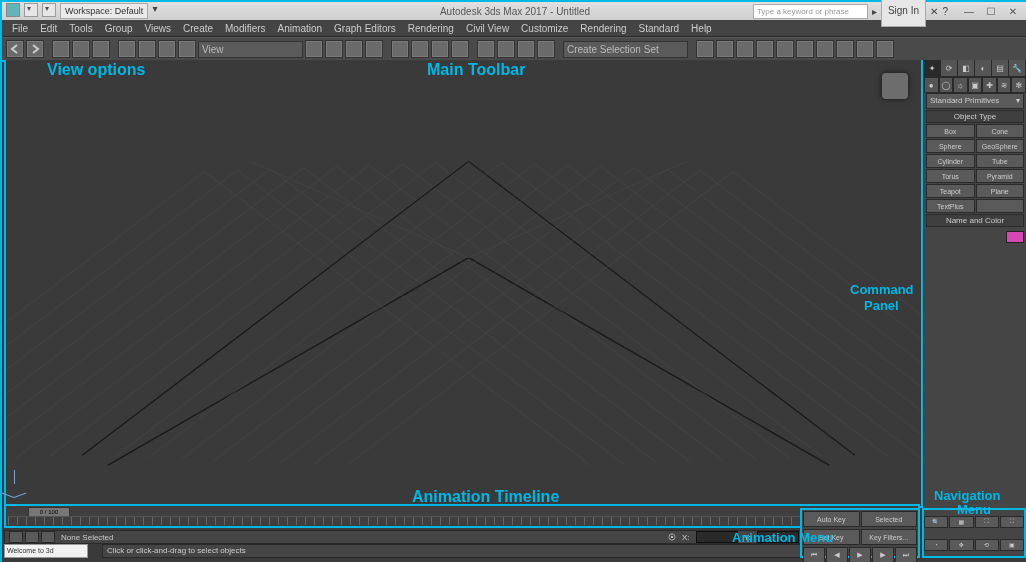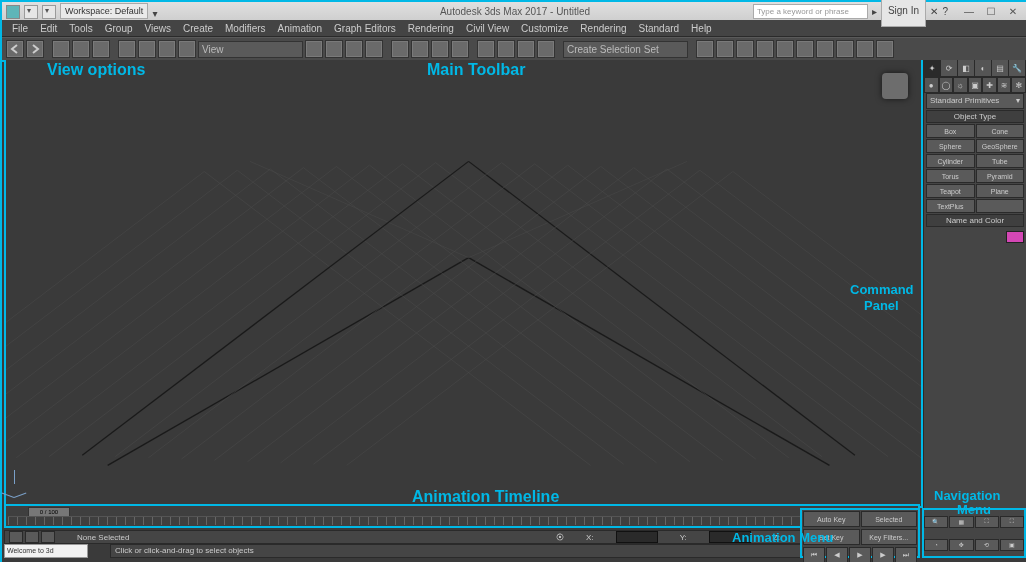--- a/index.html
+++ b/index.html
@@ -1,19 +1,19 @@
 <!DOCTYPE html>
 <html><head>
 <meta charset="utf-8">
 <style>
 html,body{margin:0;padding:0;width:1026px;height:562px;background:#fff;font-family:"Segoe UI",Arial,sans-serif;overflow:hidden;font-size:10px}
 .page{position:relative;width:1026px;height:562px;background:#3a3a3a;border:2px solid #00b8e6}
 
 .winbar{height:18px;background:linear-gradient(#e0e0e0,#cfcfcf);display:flex;align-items:center;color:#444;font-size:10px;position:relative}
-.winbar .left{display:flex;align-items:flex-end;gap:4px;padding-left:4px}
+.winbar .left{display:flex;align-items:flex-start;gap:4px;padding-left:4px}
 .winbar .m-icon{width:12px;height:12px;background:#5fb5b8;border:1px solid #888}
 .winbar .qdrop{width:12px;height:12px;border:1px solid #9a9a9a;background:#e6e6e6;position:relative}
 .winbar .qdrop::after{content:"▾";position:absolute;font-size:8px;line-height:10px;left:2px;top:0;color:#555}
 .winbar .ws{height:14px;padding:0 4px;border:1px solid #a9a9a9;background:#eaeaea;font-size:9px;line-height:14px;color:#333}
 .winbar .title{position:absolute;left:0;right:0;text-align:center;font-size:10px;color:#555;pointer-events:none}
 .winbar .right{position:absolute;right:4px;top:0;height:18px;display:flex;align-items:center;gap:4px}
 .winbar .search{width:110px;height:13px;border:1px solid #aaa;background:#fff;font-size:8px;color:#999;padding-left:3px;line-height:13px}
 .winbar .signin{height:14px;padding:8px 6px;border:1px solid #aaa;background:#e6e6e6;font-size:10px;line-height:14px}
 .winbar .sys{display:flex;gap:0;margin-left:6px}
 .winbar .sys span{width:22px;height:15px;display:flex;align-items:center;justify-content:center;font-size:10px;color:#555}
@@ -50,25 +50,25 @@
 .cp-sec{margin:1px 2px;border:1px solid #2a2a2a;background:#3f3f3f;color:#ccc;font-size:8px;text-align:center;padding:1px 0}
 .cp-grid{display:grid;grid-template-columns:1fr 1fr;gap:1px;margin:0 2px}
 .cp-grid div{height:12px;border:1px solid #2a2a2a;background:#5a5a5a;font-size:7px;color:#ccc;display:flex;align-items:center;justify-content:center}
 .cp-color{height:14px;margin:2px;display:flex;align-items:center}
 .cp-color .sw{width:16px;height:10px;background:#d447b5;margin-left:auto;border:1px solid #222}
 
 .timeline{position:absolute;left:2px;right:108px;bottom:36px;height:20px;border:2px solid #00b8e6;background:#3f3f3f}
 .timeline .slider{position:absolute;left:22px;top:1px;width:40px;height:8px;background:#777;border:1px solid #333;font-size:6px;color:#000;text-align:center;line-height:8px}
 .timeline .ticks{position:absolute;left:2px;right:2px;bottom:1px;height:8px;background:repeating-linear-gradient(90deg,#666 0,#666 1px,#3f3f3f 1px,#3f3f3f 9px);border-top:1px solid #555}
 .status{position:absolute;left:2px;right:108px;bottom:6px;height:28px;display:flex;flex-direction:column}
-.status .r1{height:14px;background:#454545;display:flex;align-items:center;font-size:8px;color:#ccc;gap:22px;padding-left:4px;border:1px solid #2a2a2a}
+.status .r1{height:14px;background:#454545;display:flex;align-items:center;font-size:8px;color:#ccc;gap:6px;padding-left:4px;border:1px solid #2a2a2a}
 .status .r1 .btnrow{display:flex;gap:2px}
 .status .r1 .btnrow span{width:12px;height:10px;background:#5a5a5a;border:1px solid #2a2a2a}
 .status .r1 .spacer{flex:1}
-.status .r2{height:14px;display:flex;align-items:center;font-size:8px;color:#555;gap:22px}
+.status .r2{height:14px;display:flex;align-items:center;font-size:8px;color:#555;gap:14px}
 .status .r2 .wel{width:80px;height:12px;background:#f2f2f2;color:#333;font-size:7px;line-height:12px;padding-left:2px;border:1px solid #999}
 .status .r2 .hint{background:#454545;color:#ccc;flex:1;height:12px;line-height:12px;padding-left:4px;border:1px solid #2a2a2a}
 .animbar{position:absolute;right:2px;bottom:6px;width:104px;height:50px;border:2px solid #00b8e6;background:#454545;display:flex;flex-direction:column;box-sizing:border-box}
 .animbar .row{flex:1;display:flex;gap:1px;align-items:center;justify-content:center}
 .animbar .row span{flex:1;height:10px;background:#5a5a5a;border:1px solid #2a2a2a;font-size:6px;color:#ccc;display:flex;align-items:center;justify-content:center}
 .navmenu{position:absolute;right:108px;bottom:6px;width:120px;height:50px;border:2px solid #00b8e6;background:#454545;box-sizing:border-box}
 .navmenu .row{height:16px;display:flex;gap:1px;padding:1px}
 .navmenu .row span{flex:1;background:#5a5a5a;border:1px solid #2a2a2a;font-size:7px;color:#ccc;display:flex;align-items:center;justify-content:center}
 </style>
 </head>

